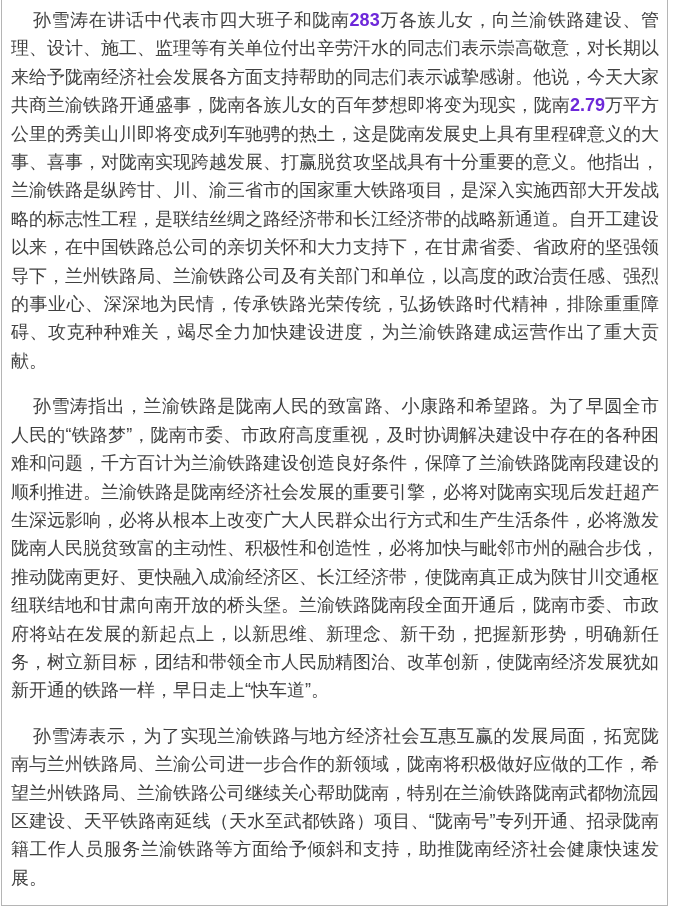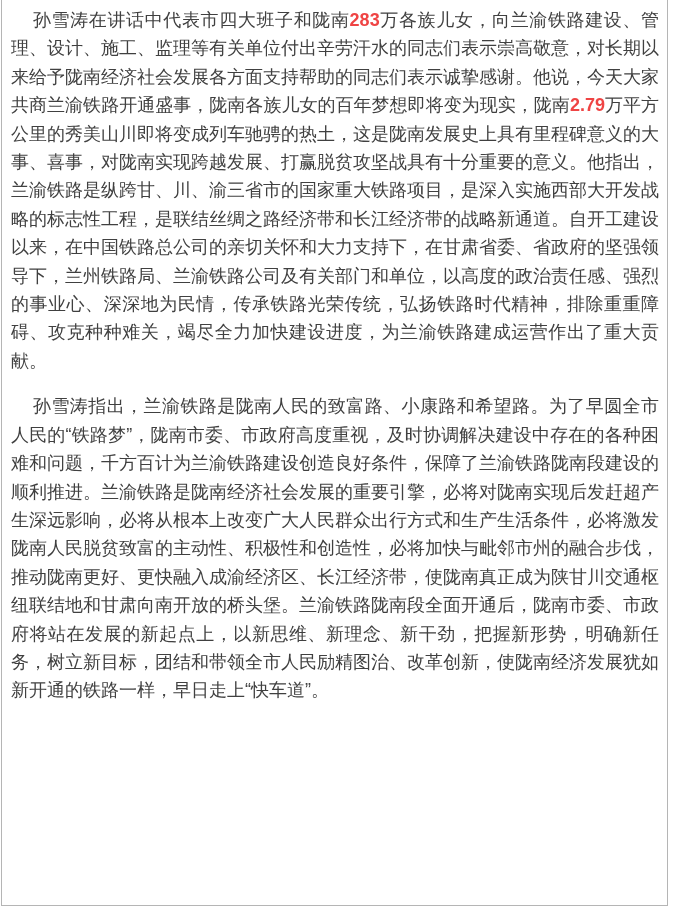--- a/index.html
+++ b/index.html
@@ -32,30 +32,33 @@
     font-size: 18px;
     line-height: 28.4px;
     color: #404040;
     text-align: justify;
     text-indent: 22px;
     letter-spacing: 0;
     word-break: break-all;
   }
   .num {
     font-weight: 700;
-    color: #ef4444;
+    color: #6d28d9;
   }
 </style>
 </head>
 <body>
 
 <div class="article-box">
 
   <p class="para">
     <span>孙雪涛在讲话中代表市四大班子和陇南</span><strong class="num">283</strong><span>万各族儿女，向兰渝铁路建设、管理、设计、施工、监理等有关单位付出辛劳汗水的同志们表示崇高敬意，对长期以来给予陇南经济社会发展各方面支持帮助的同志们表示诚挚感谢。他说，今天大家共商兰渝铁路开通盛事，陇南各族儿女的百年梦想即将变为现实，陇南</span><strong class="num">2.79</strong><span>万平方公里的秀美山川即将变成列车驰骋的热土，这是陇南发展史上具有里程碑意义的大事、喜事，对陇南实现跨越发展、打赢脱贫攻坚战具有十分重要的意义。他指出，兰渝铁路是纵跨甘、川、渝三省市的国家重大铁路项目，是深入实施西部大开发战略的标志性工程，是联结丝绸之路经济带和长江经济带的战略新通道。自开工建设以来，在中国铁路总公司的亲切关怀和大力支持下，在甘肃省委、省政府的坚强领导下，兰州铁路局、兰渝铁路公司及有关部门和单位，以高度的政治责任感、强烈的事业心、深深地为民情，传承铁路光荣传统，弘扬铁路时代精神，排除重重障碍、攻克种种难关，竭尽全力加快建设进度，为兰渝铁路建成运营作出了重大贡献。</span>
   </p>
 
   <p class="para">
     <span>孙雪涛指出，兰渝铁路是陇南人民的致富路、小康路和希望路。为了早圆全市人民的“铁路梦”，陇南市委、市政府高度重视，及时协调解决建设中存在的各种困难和问题，千方百计为兰渝铁路建设创造良好条件，保障了兰渝铁路陇南段建设的顺利推进。兰渝铁路是陇南经济社会发展的重要引擎，必将对陇南实现后发赶超产生深远影响，必将从根本上改变广大人民群众出行方式和生产生活条件，必将激发陇南人民脱贫致富的主动性、积极性和创造性，必将加快与毗邻市州的融合步伐，推动陇南更好、更快融入成渝经济区、长江经济带，使陇南真正成为陕甘川交通枢纽联结地和甘肃向南开放的桥头堡。兰渝铁路陇南段全面开通后，陇南市委、市政府将站在发展的新起点上，以新思维、新理念、新干劲，把握新形势，明确新任务，树立新目标，团结和带领全市人民励精图治、改革创新，使陇南经济发展犹如新开通的铁路一样，早日走上“快车道”。</span>
   </p>
 
+  <p class="para">
+    <span>孙雪涛表示，为了实现兰渝铁路与地方经济社会互惠互赢的发展局面，拓宽陇南与兰州铁路局、兰渝公司进一步合作的新领域，陇南将积极做好应做的工作，希望兰州铁路局、兰渝铁路公司继续关心帮助陇南，特别在兰渝铁路陇南武都物流园区建设、天平铁路南延线（天水至武都铁路）项目、“陇南号”专列开通、招录陇南籍工作人员服务兰渝铁路等方面给予倾斜和支持，助推陇南经济社会健康快速发展。</span>
+  </p>
 
 </div>
 
 </body></html>

